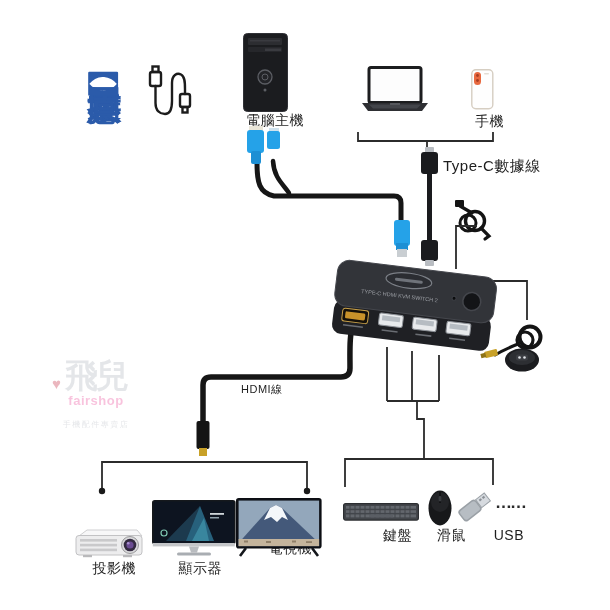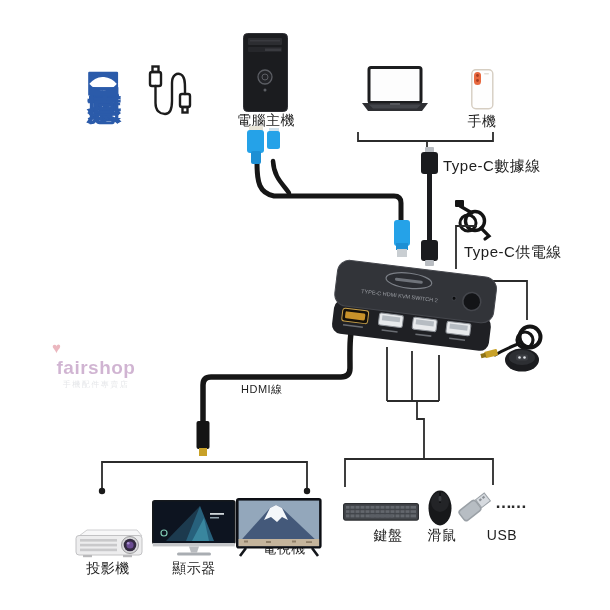--- a/index.html
+++ b/index.html
@@ -1,28 +1,28 @@
 <!DOCTYPE html>
 <html><head>
 <meta charset="utf-8">
 <style>
   html,body{margin:0;padding:0;background:#fff;}
   #canvas{position:relative;width:610px;height:610px;background:#fff;overflow:hidden;
           font-family:"Liberation Sans",sans-serif;color:#1f1f1f;}
   .abs{position:absolute;}
-  .label{position:absolute;font-size:14px;font-weight:500;color:#1e1e1e;text-align:center;
+  .label{position:absolute;font-size:14px;font-weight:500;color:#1e1e1e;text-align:right;
          white-space:nowrap;letter-spacing:.5px;}
   .label.left{text-align:center;}
   #title{position:absolute;left:88px;top:61px;writing-mode:vertical-rl;text-orientation:upright;
          font-size:34px;line-height:1;font-weight:800;color:#2b5baa;letter-spacing:0;}
   #watermark{position:absolute;left:50px;top:358px;width:92px;text-align:center;opacity:.32;}
   #wm-logo{font-size:33px;font-weight:800;color:#aeb3bc;letter-spacing:-2px;line-height:1.1;position:relative;}
   #wm-heart{position:absolute;left:2px;bottom:2px;font-size:15px;color:#c2243a;}
-  #wm-name{font-size:19px;font-weight:800;color:#701a75;letter-spacing:.5px;line-height:1;}
-  #wm-tag{font-size:8px;color:#aeb3bc;letter-spacing:1.5px;margin-top:2px;}
+  #wm-name{font-size:13px;font-weight:800;color:#ec4899;letter-spacing:.5px;line-height:1;}
+  #wm-tag{font-size:8px;color:#aeb3bc;letter-spacing:1.5px;margin-top:12px;}
   #more-dots{position:absolute;left:495px;top:493px;font-size:17px;font-weight:700;color:#2a2a2a;letter-spacing:-2px;}
   svg{display:block;}
 </style>
 </head>
 <body>
 
 <div id="canvas">
 
   <div id="title">【連接示意圖】</div>
 
@@ -245,22 +245,21 @@
       <rect x="1.5" y="-11.5" width="19" height="11" rx="2.5" fill="#b7bdc3"></rect>
       <rect x="22" y="-11" width="11" height="10" fill="#d6dadf" stroke="#9aa0a6" stroke-width="1"></rect>
       <rect x="24.5" y="-9" width="2.5" height="2" fill="#8b9096"></rect>
       <rect x="28.5" y="-9" width="2.5" height="2" fill="#8b9096"></rect>
     </g>
   </svg>
   <div class="label" style="left:480px;top:527px;width:44px">USB</div>
   <div id="more-dots">……</div>
 
   <div class="label left" style="left:443px;top:157px;font-size:15px">Type-C數據線</div>
-  <div class="label left" style="left:464px;top:243px;font-size:15px">Type-C供電線</div>
   <div class="label left" style="left:241px;top:382px;font-size:11px">HDMI線</div>
 
   <div id="watermark">
-    <div id="wm-logo"><span id="wm-heart">♥</span></div>
+    <div id="wm-logo"><span>飛兒</span><span id="wm-heart">♥</span></div>
     <div id="wm-name">fairshop</div>
     <div id="wm-tag">手機配件專賣店</div>
   </div>
 
 </div>
 
 </body></html>

